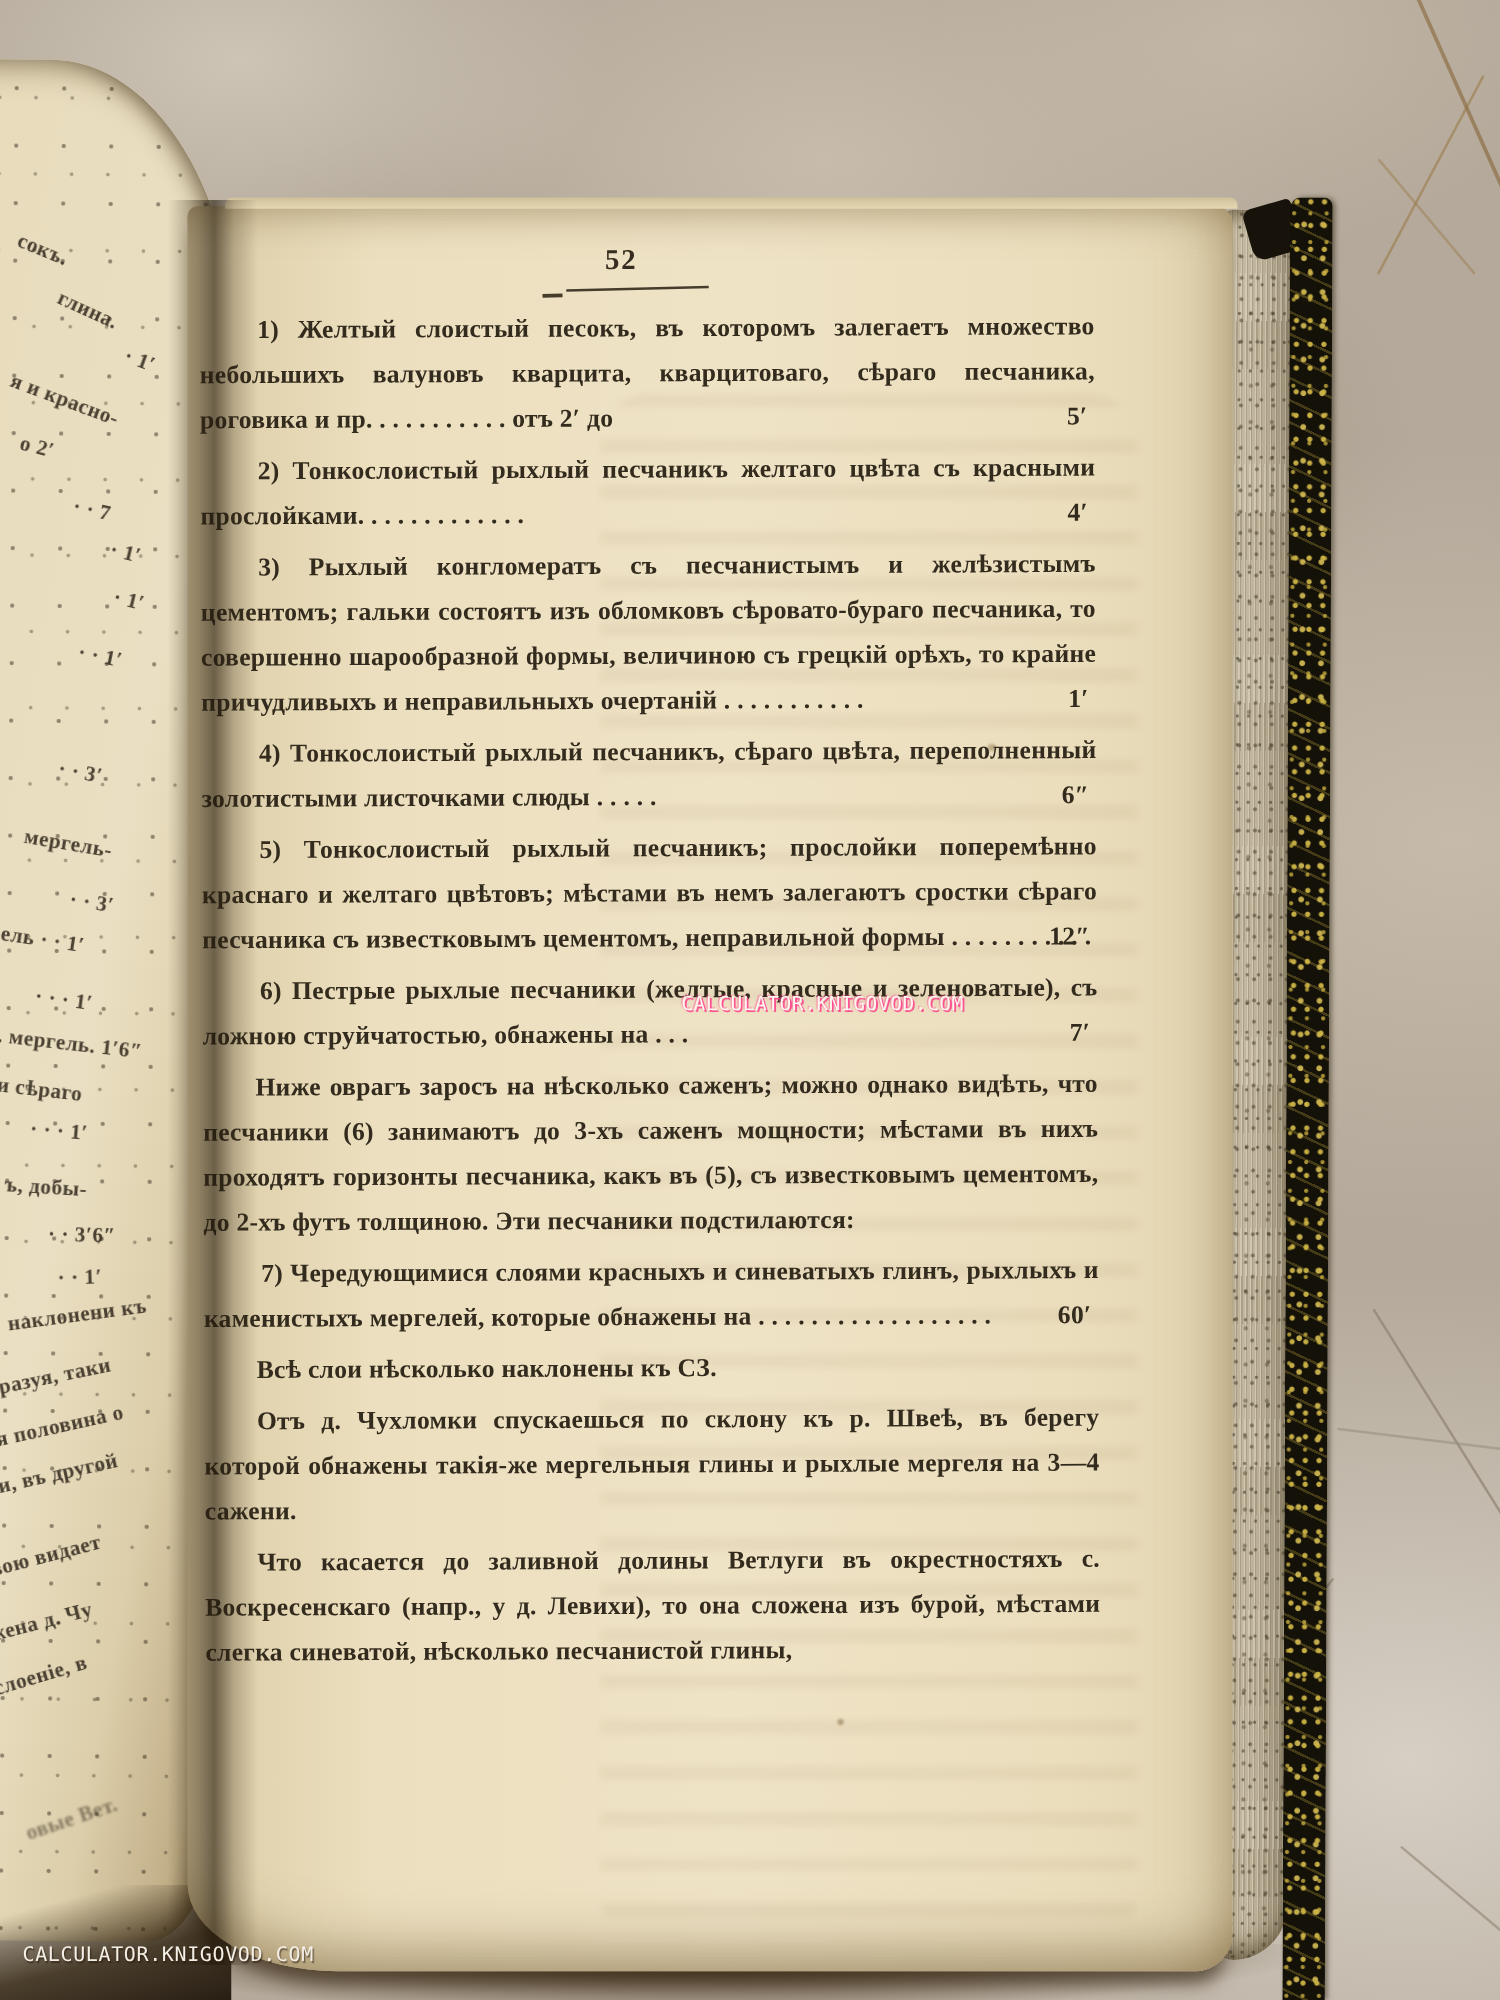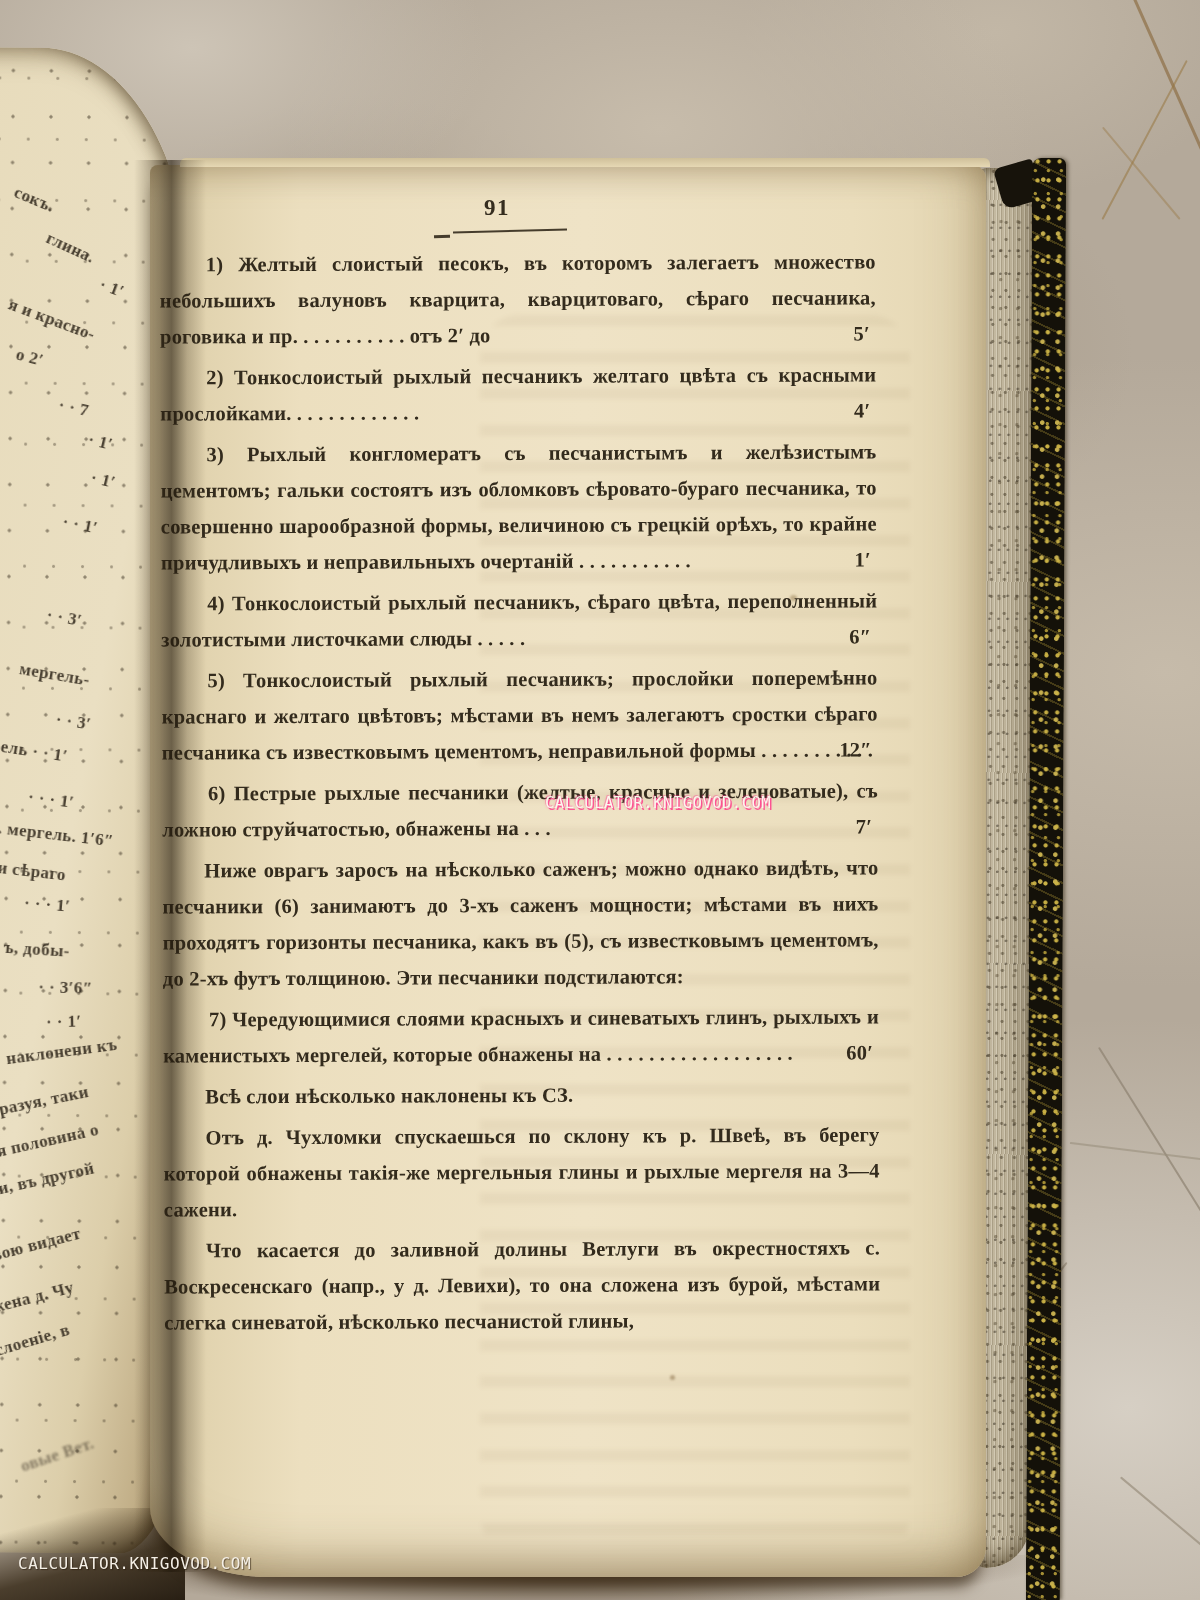--- a/index.html
+++ b/index.html
@@ -161,21 +161,21 @@
     <span class="frag" style="left:75px;top:1397px;transform:rotate(-19deg);opacity:.55;filter:blur(1px)">овые Вет.</span>
   </div>
 
   <div class="corner-dark"></div>
 
   <div class="main-page">
     <div class="bleed"></div>
     <div class="spot1"></div>
     <div class="spot2"></div>
 
-    <div class="page-number">91</div>
+    <div class="page-number">52</div>
     <div class="page-rule"></div>
     <div class="page-rule-dash"></div>
 
     <div class="text-block">
 
       <div class="entry">
         <span class="etext">1) Желтый слоистый песокъ, въ которомъ залегаетъ множество небольшихъ валуновъ кварцита, кварцитоваго, сѣраго песчаника, роговика и пр. .  .  .  .  .  .  .  .  .  .  отъ 2′ до</span>
         <span class="val">5′</span>
       </div>
 

